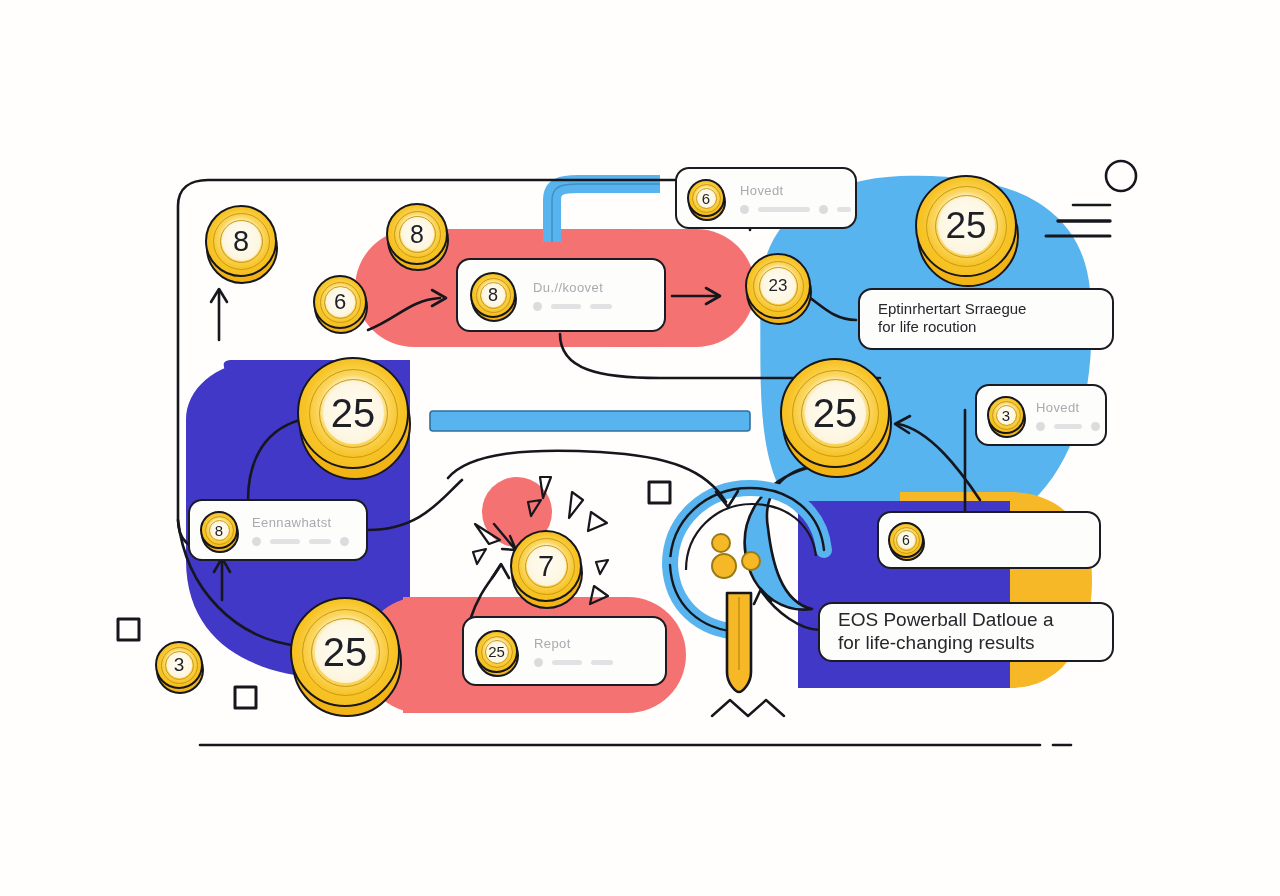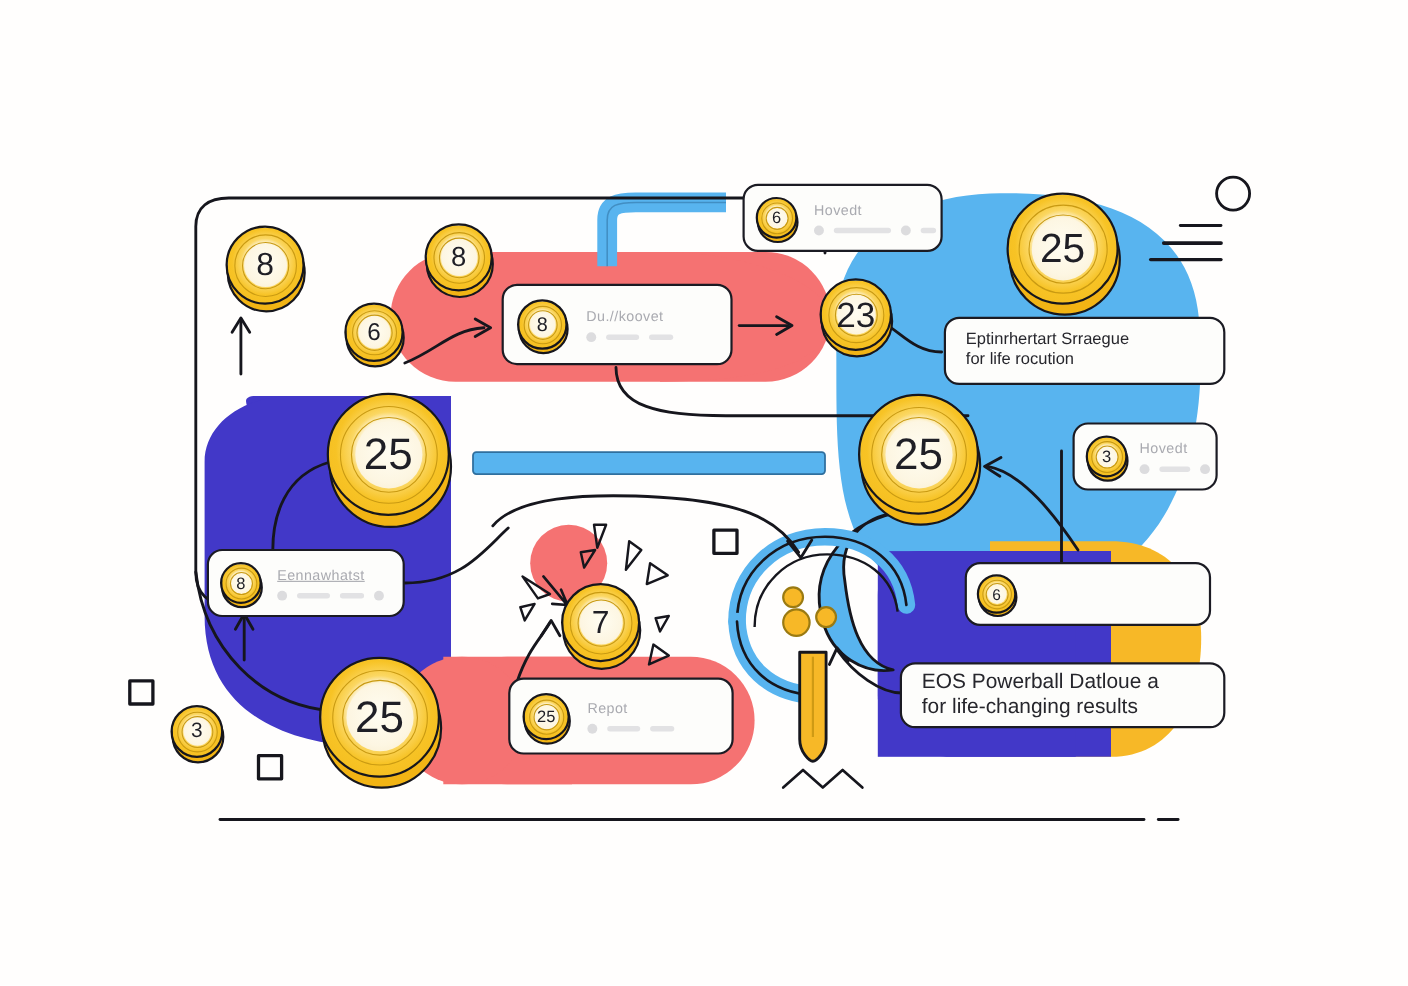--- a/index.html
+++ b/index.html
@@ -297,21 +297,21 @@
             <div class="shadowdisc" style="width: 38px; height: 38px; left: 1px; top: 4px;"></div>
             <div class="disc" style="width: 38px; height: 38px;">
               <div class="ring1" style="left: 3px; top: 3px; width: 29px; height: 29px;"></div>
               <div class="innerface" style="left: 8px; top: 8px; width: 19px; height: 19px;"></div>
               <div class="ring2" style="left: 7px; top: 7px; width: 21px; height: 21px;"></div>
               <span class="num" style="font-size: 15px;">8</span>
             </div>
           </div>
         </div>
         <div class="card-body">
-          <div class="card-title" style="font-size: 13px; text-decoration: underline;">Eennawhatst</div>
+          <div class="card-title" style="font-size: 13px;">Eennawhatst</div>
           <div class="card-lines">
             <span class="ln-dot"></span>
             <span class="ln-bar" style="width: 30px;"></span>
             <span class="ln-bar" style="width: 22px;"></span>
             <span class="ln-dot"></span>
           </div>
         </div>
       </div>
       <div class="card" style="left: 877px; top: 511px; width: 224px; height: 58px; padding: 0px 9px;">
         <div class="coin-slot" style="margin-right: 18px;">
@@ -387,21 +387,21 @@
           <div class="ring2" style="left: 9px; top: 9px; width: 33px; height: 33px;"></div>
           <span class="num" style="font-size: 22px;">6</span>
         </div>
       </div>
       <div class="coin" style="width: 66px; height: 66px; left: 745px; top: 253px;">
         <div class="shadowdisc" style="width: 66px; height: 66px; left: 1px; top: 6px;"></div>
         <div class="disc" style="width: 66px; height: 66px;">
           <div class="ring1" style="left: 6px; top: 6px; width: 51px; height: 51px;"></div>
           <div class="innerface" style="left: 14px; top: 14px; width: 35px; height: 35px;"></div>
           <div class="ring2" style="left: 12px; top: 12px; width: 39px; height: 39px;"></div>
-          <span class="num" style="font-size: 32px; text-align: center;">23</span>
+          <span class="num" style="font-size: 17px; text-align: center;">23</span>
         </div>
       </div>
       <div class="coin" style="width: 102px; height: 102px; left: 915px; top: 175px;">
         <div class="shadowdisc" style="width: 102px; height: 102px; left: 2px; top: 10px;"></div>
         <div class="disc" style="width: 102px; height: 102px;">
           <div class="ring1" style="left: 9px; top: 9px; width: 81px; height: 81px;"></div>
           <div class="innerface" style="left: 21px; top: 21px; width: 57px; height: 57px;"></div>
           <div class="ring2" style="left: 18px; top: 18px; width: 63px; height: 63px;"></div>
           <span class="num" style="font-size: 37px;">25</span>
         </div>

